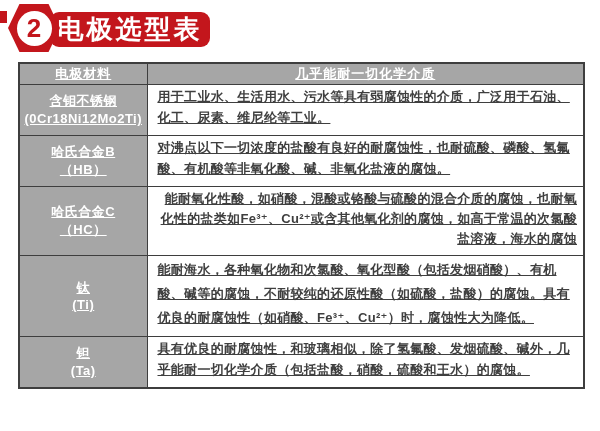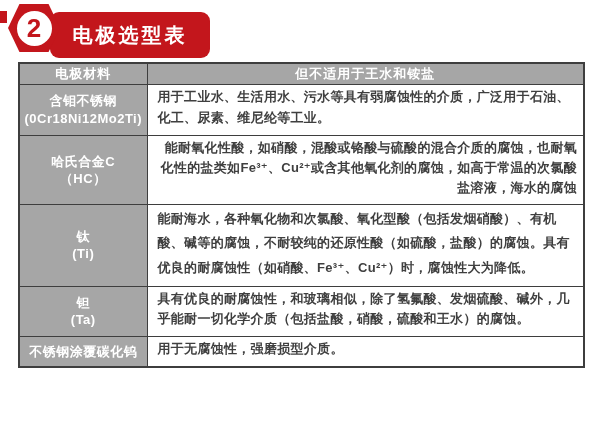--- a/index.html
+++ b/index.html
@@ -16,24 +16,24 @@
     position:relative;
     overflow:hidden;
   }
   
   .topbar{position:relative;height:62px;}
   .edge-square{
     position:absolute;left:0;top:11px;width:7px;height:12px;
     background:var(--red);
   }
   .banner{
-    position:absolute;left:50px;top:12px;width:160px;height:46px;
+    position:absolute;left:50px;top:12px;width:160px;height:35px;
     background:var(--red);border-radius:9px;
     color:#ffffff;display:flex;align-items:center;justify-content:center;
-    font-size:20px;font-weight:bold;letter-spacing:3px;
+    font-size:26px;font-weight:bold;letter-spacing:3px;
     z-index:1;
   }
   .hex{
     position:absolute;left:8px;top:4px;width:52px;height:48px;
     background:var(--red);
     clip-path:polygon(0% 50%,22% 0%,78% 0%,100% 50%,78% 100%,22% 100%);
     display:flex;align-items:center;justify-content:center;
     z-index:2;
   }
   .hex-inner{
@@ -41,21 +41,21 @@
     display:flex;align-items:center;justify-content:center;
     color:var(--red);font-size:26px;font-weight:bold;
   }
   
   table.sel{
     position:absolute;left:18px;top:62px;width:567px;
     border-collapse:collapse;table-layout:fixed;
     border:2px solid var(--border);
     font-size:13px;
   }
-  table.sel th,table.sel td{border:1px solid var(--border);overflow:hidden;}
+  table.sel th,table.sel td{border:1px solid var(--border);overflow:hidden;text-decoration:underline;}
   col.c-mat{width:128px;}
   th.hdr{
     background:var(--gray);color:#ffffff;font-weight:bold;
     height:20px;text-align:center;font-size:13px;letter-spacing:1px;
     padding:0;
   }
   td.mat{
     background:var(--gray);color:#ffffff;font-weight:bold;
     text-align:center;vertical-align:middle;line-height:1.35;
     padding:0 2px;letter-spacing:0.5px;
@@ -88,28 +88,35 @@
 </div>
 
 <table class="sel">
   <colgroup>
       <col class="c-mat">
       <col>
     </colgroup>
   <tbody>
       <tr>
     <th class="hdr">电极材料</th>
-    <th class="hdr">但不适用于王水和铵盐</th>
+    <th class="hdr">几乎能耐一切化学介质</th>
   </tr>
   <tr class="r0">
     <td class="mat">
       <span>含钼不锈钢</span>
       <span class="sub">(0Cr18Ni12Mo2Ti)</span>
     </td>
     <td class="desc">用于工业水、生活用水、污水等具有弱腐蚀性的介质，广泛用于石油、化工、尿素、维尼纶等工业。</td>
+  </tr>
+  <tr class="r1">
+    <td class="mat">
+      <span>哈氏合金B</span>
+      <span class="sub">（HB）</span>
+    </td>
+    <td class="desc">对沸点以下一切浓度的盐酸有良好的耐腐蚀性，也耐硫酸、磷酸、氢氟酸、有机酸等非氧化酸、碱、非氧化盐液的腐蚀。</td>
   </tr>
   <tr class="r2">
     <td class="mat">
       <span>哈氏合金C</span>
       <span class="sub">（HC）</span>
     </td>
     <td class="desc">能耐氧化性酸，如硝酸，混酸或铬酸与硫酸的混合介质的腐蚀，也耐氧化性的盐类如Fe³⁺、Cu²⁺或含其他氧化剂的腐蚀，如高于常温的次氯酸盐溶液，海水的腐蚀</td>
   </tr>
   <tr class="r3">
     <td class="mat">
@@ -118,20 +125,14 @@
     </td>
     <td class="desc">能耐海水，各种氧化物和次氯酸、氧化型酸（包括发烟硝酸）、有机酸、碱等的腐蚀，不耐较纯的还原性酸（如硫酸，盐酸）的腐蚀。具有优良的耐腐蚀性（如硝酸、Fe³⁺、Cu²⁺）时，腐蚀性大为降低。</td>
   </tr>
   <tr class="r4">
     <td class="mat">
       <span>钽</span>
       <span class="sub">(Ta)</span>
     </td>
     <td class="desc">具有优良的耐腐蚀性，和玻璃相似，除了氢氟酸、发烟硫酸、碱外，几乎能耐一切化学介质（包括盐酸，硝酸，硫酸和王水）的腐蚀。</td>
   </tr>
-  <tr class="r5">
-    <td class="mat">
-      <span>不锈钢涂覆碳化钨</span>
-    </td>
-    <td class="desc">用于无腐蚀性，强磨损型介质。</td>
-  </tr>
 </tbody>
   </table>
 
 </body></html>

